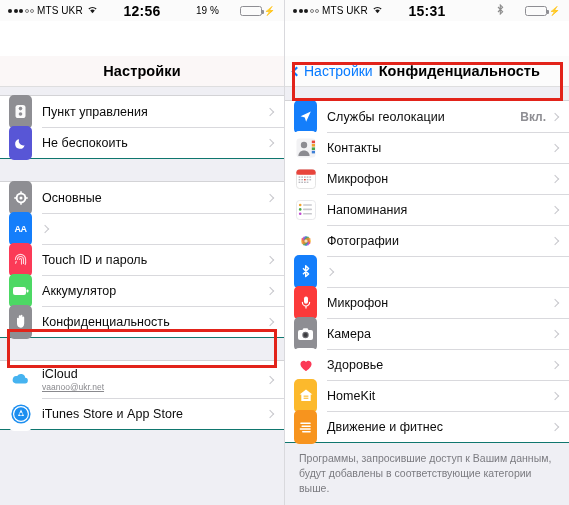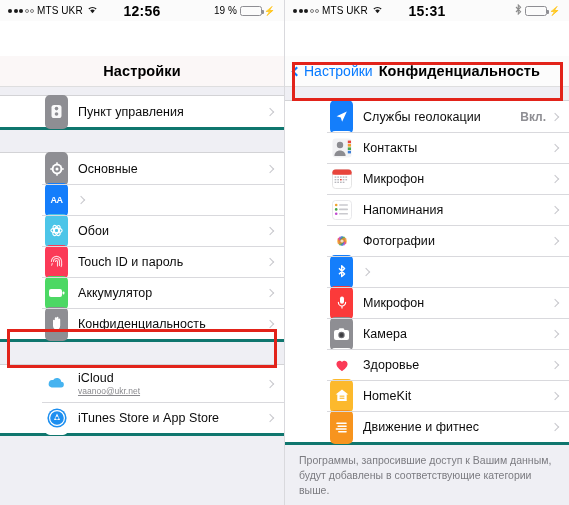--- a/index.html
+++ b/index.html
@@ -32,21 +32,21 @@
   .dot { width: 4px; height: 4px; border-radius: 50%; background: #1a1a1a; }
   .dot.hollow { background: transparent; border: 1px solid #7c7c7c; width: 4px; height: 4px; }
   .carrier { font-size: 10px; letter-spacing: .1px; }
   .wifi { margin-left: 1px; }
   .sb-time {
     position: absolute; left: 0; right: 0; text-align: center;
     font-size: 14px; font-weight: bold; letter-spacing: .2px;
     pointer-events: none;
   }
   .sb-right {
-    margin-left: auto; display: flex; align-items: center; gap: 3px;
+    margin-left: auto; display: flex; align-items: center; gap: 21px;
     font-size: 10px;
   }
   .batt-wrap { display: flex; align-items: center; gap: 1px; }
   .batt {
     width: 22px; height: 10px; border: 1px solid #8e8e93;
     border-radius: 2.5px; padding: 1px; position: relative;
   }
   .batt::after {
     content: ""; position: absolute; right: -3px; top: 3px;
     width: 2px; height: 4px; background: #8e8e93; border-radius: 0 1px 1px 0;
@@ -73,21 +73,21 @@
   .chev-back {
     display: inline-block; width: 7px; height: 7px;
     border-left: 2px solid #067aff; border-bottom: 2px solid #067aff;
     transform: rotate(45deg); margin-right: 2px;
   }
   .back-label { font-size: 14px; color: #067aff; }
   .right-nav .nav-title { margin-left: 6px; }
 
   
   .list { background: #efeff4; height: calc(505px - 52px); overflow: hidden; }
-  .group { background: #ffffff; border-top: 1px solid #d3d3d6; border-bottom: 3px solid #0f766e; }
+  .group { background: #ffffff; border-top: 1px solid #d3d3d6; border-bottom: 1px solid #0f766e; }
   .gap { height: 22px; background: #efeff4; }
   .gap.small { height: 13px; }
   .gap.tiny { height: 8px; }
 
   .row {
     display: flex; align-items: center;
     height: 31px;
     padding-left: 9px;
     background: #fff;
     position: relative;
@@ -95,21 +95,21 @@
   }
   .row.tall { height: 37px; }
   .row + .row::before {
     content: ""; position: absolute; left: 42px; right: 0; top: 0;
     height: 1px; background: #d9d9dd;
   }
   .ic {
     width: 23px; height: 34px; border-radius: 5px;
     flex: 0 0 23px; margin-right: 10px;
     display: flex; align-items: center; justify-content: center;
-    font-size: 12px; color: #fff; overflow: hidden; margin-left: 36px;
+    font-size: 12px; color: #fff; overflow: hidden;
   }
   .row-label {
     font-size: 12.5px; color: #0b0b0b; flex: 1;
     white-space: nowrap; letter-spacing: .05px;
   }
   .row-sub { font-size: 8.5px; color: #8a8a8e; margin-top: 1px; text-decoration: underline; }
   .row-textcol { flex: 1; display: flex; flex-direction: column; justify-content: center; }
   .row-value { font-size: 12px; color: #8e8e93; margin-right: 6px; font-weight: bold; }
   .chev {
     width: 6px; height: 6px; margin-right: 11px;
@@ -205,20 +205,32 @@
                 <circle cx="7.5" cy="10" r="1.8" fill="#8e8e93"></circle>
                 <rect x="4.2" y="3.2" width="6.6" height="2.8" rx="1.4" fill="none"></rect>
               </svg>
             </span>
       <span class="row-textcol">
         <span class="row-label">Пункт управления</span>
       </span>
 
       <span class="chev"></span>
     </div>
+          <div class="row">
+      <span class="ic icon-dnd">
+              <svg width="14" height="14" viewBox="0 0 14 14">
+                <path d="M10.6 9.2A4.6 4.6 0 0 1 5 3.3a4.8 4.8 0 1 0 5.6 5.9z" fill="#fff"></path>
+              </svg>
+            </span>
+      <span class="row-textcol">
+        <span class="row-label">Не беспокоить</span>
+      </span>
+
+      <span class="chev"></span>
+    </div>
         </div>
         <div class="gap"></div>
         <div class="group">
           <div class="row">
       <span class="ic icon-general">
               <svg width="16" height="16" viewBox="0 0 16 16">
                 <g fill="#fff">
                   <circle cx="8" cy="8" r="5.4"></circle>
                 </g>
                 <circle cx="8" cy="8" r="3.4" fill="#8e8e93"></circle>
@@ -234,37 +246,20 @@
       <span class="row-textcol">
         <span class="row-label">Основные</span>
       </span>
 
       <span class="chev"></span>
     </div>
           <div class="row">
       <span class="ic icon-display">
               <span style="font-size:9px;font-weight:bold;letter-spacing:-.5px">AA</span>
             </span>
-
-      <span class="chev"></span>
-    </div>
-          <div class="row">
-      <span class="ic icon-wall">
-              <svg width="15" height="15" viewBox="0 0 15 15">
-                <g fill="none" stroke="#fff" stroke-width="1.1">
-                  <circle cx="7.5" cy="7.5" r="2.2"></circle>
-                  <ellipse cx="7.5" cy="7.5" rx="5.6" ry="2.4"></ellipse>
-                  <ellipse cx="7.5" cy="7.5" rx="5.6" ry="2.4" transform="rotate(60 7.5 7.5)"></ellipse>
-                  <ellipse cx="7.5" cy="7.5" rx="5.6" ry="2.4" transform="rotate(120 7.5 7.5)"></ellipse>
-                </g>
-              </svg>
-            </span>
-      <span class="row-textcol">
-        <span class="row-label">Обои</span>
-      </span>
 
       <span class="chev"></span>
     </div>
           <div class="row">
       <span class="ic icon-touchid">
               <svg width="15" height="15" viewBox="0 0 15 15">
                 <g fill="none" stroke="#ffd5dc" stroke-width="1.1" stroke-linecap="round">
                   <path d="M2.4 7.5a5.1 5.1 0 0 1 10.2 0v3.4"></path>
                   <path d="M4.5 7.5a3 3 0 0 1 6 0v4"></path>
                   <path d="M6.5 7.5a1 1 0 0 1 2 0v4.6"></path>

